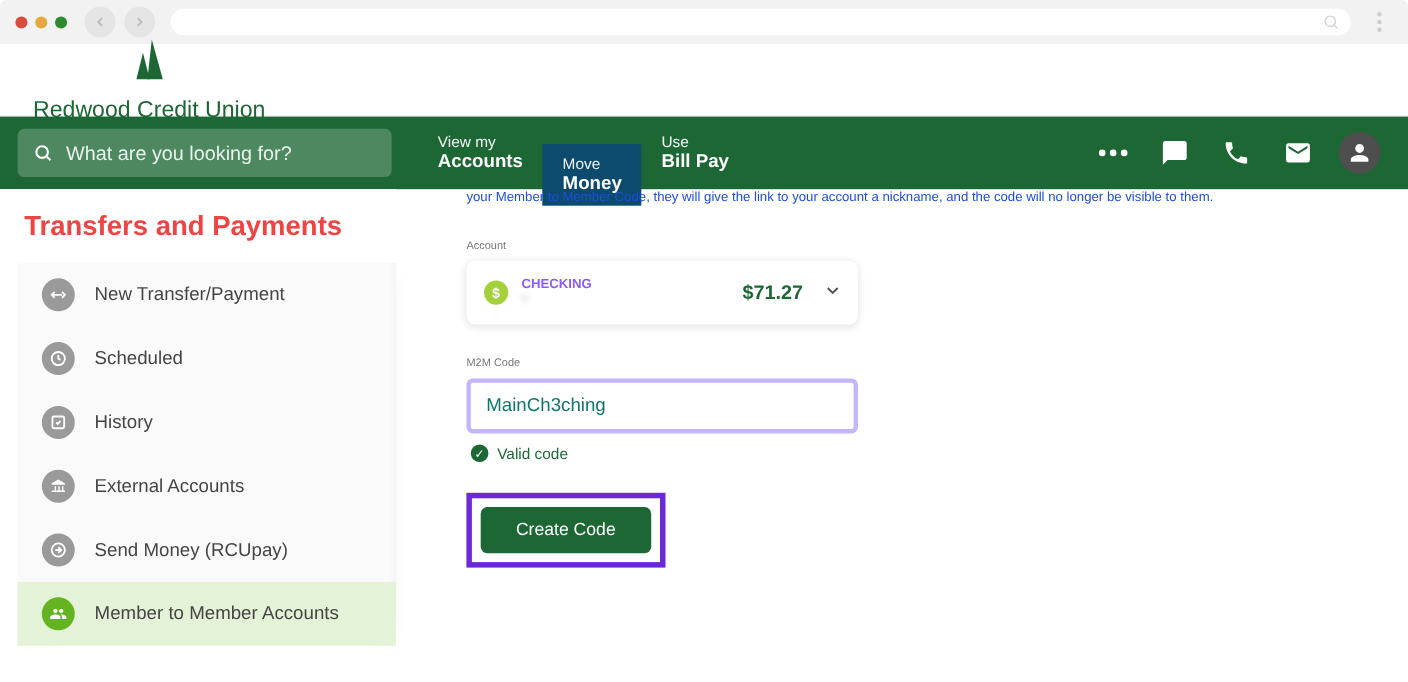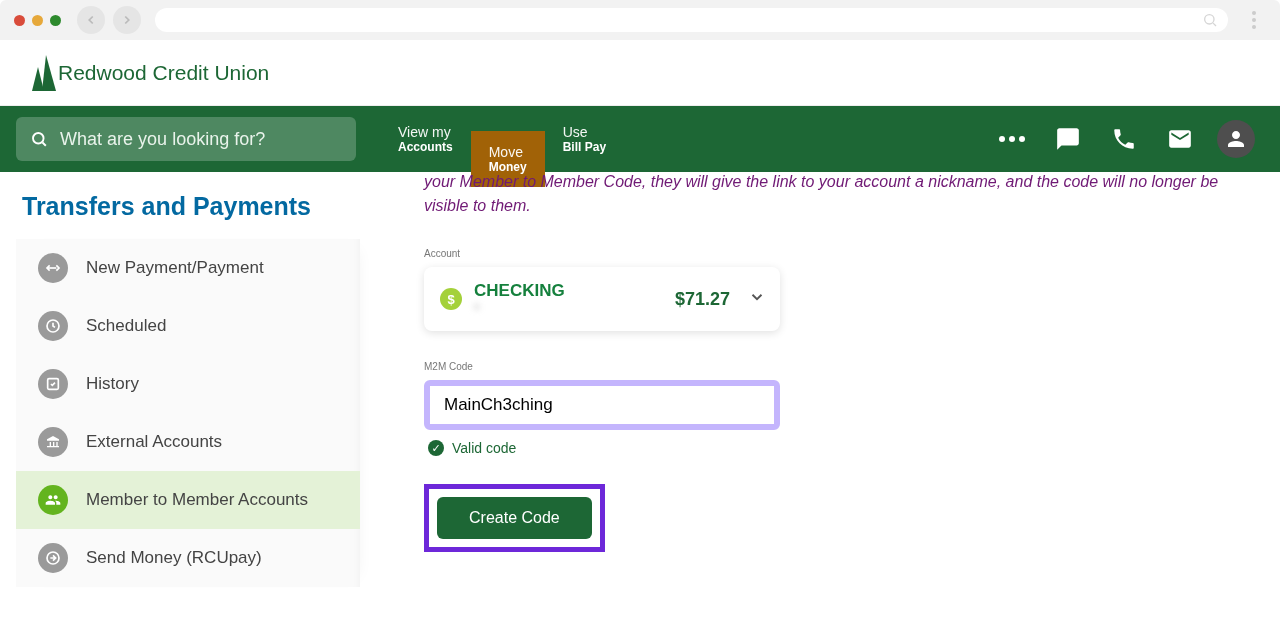--- a/index.html
+++ b/index.html
@@ -13,63 +13,63 @@
   .dot-yellow { background: #e6a83a; }
   .dot-green { background: #2d8a2d; }
   .nav-arrow { width: 28px; height: 28px; border-radius: 50%; background: #e5e5e5; color: #bbb; display:flex; align-items:center; justify-content:center; font-size: 16px; }
   .url-bar { flex: 1; background: #fff; height: 24px; border-radius: 12px; margin-left: 6px; display:flex;align-items:center;justify-content:flex-end;padding:0 10px;}
   .url-bar svg { opacity:.35 }
   .kebab { width:24px; display:flex;flex-direction:column;gap:3px;align-items:center;margin-left:6px;}
   .kebab span{width:4px;height:4px;border-radius:50%;background:#ccc;}
 
   
   .brand { height: 66px; display: flex; align-items: center; padding: 0 30px; border-bottom: 1px solid #eee; }
-  .brand-logo { display: flex; align-items: center; gap: 0; }
+  .brand-logo { display: flex; align-items: center; gap: 14px; flex-direction: column; }
   .logo-mark { width: 28px; height: 40px; position: relative; }
   .brand-text { color: #1d6735; font-size: 21px; font-weight: 500; }
 
   
   .green-nav { height: 66px; background: #1d6735; display:flex; align-items:center; color:#fff; padding: 0 16px; }
   .search-wrap { width: 340px; height: 44px; background: rgba(255,255,255,.22); border-radius: 6px; display:flex; align-items:center; padding:0 14px; gap:12px; margin-right: 24px; }
   .search-wrap input { background: none; border:none; outline:none; color:#fff; font-size: 18px; width:100%;}
   .search-wrap input::placeholder{color:#e9f3eb;}
   .nav-item { padding: 0 18px; height:56px; display:flex; flex-direction:column; justify-content:center; text-align:left; cursor:pointer;}
-  .nav-item.active { background: #a16207; margin-top: 39px; }
+  .nav-item.active { background: #0c4a6e; margin-top: 39px; }
   .nav-item .top { font-size: 14px; opacity:.95; }
-  .nav-item .bottom { font-size: 12px; font-weight: 700; }
+  .nav-item .bottom { font-size: 17px; font-weight: 700; }
   .nav-gap { flex:1; }
   .icon-btn { width: 56px; display:flex; align-items:center; justify-content:center; height:66px; cursor:pointer;}
   .more-dots{display:flex;gap:4px;}
   .more-dots span{width:6px;height:6px;border-radius:50%;background:#fff;}
   .avatar{width:38px;height:38px;border-radius:50%;background:#4e4e4e;display:flex;align-items:center;justify-content:center;}
 
   
   .content { display:flex; height: calc(620px - 40px - 66px - 66px); }
   .sidebar { width: 360px; background: #fff; padding: 14px 0 0 0; position:relative;}
   .sidebar-inner{background:#fafafa;margin:0 0 0 16px;box-shadow: -8px 0 12px -12px rgba(0,0,0,.1) inset, 8px 0 16px -12px rgba(0,0,0,.07);}
-  .sidebar h2 { font-size: 25px; font-weight: 700; color: #0369a1; padding: 6px 22px 18px; background:#fff; }
+  .sidebar h2 { font-size: 25px; font-weight: 700; color: #ef4444; padding: 6px 22px 18px; background:#fff; }
   .sb-item { display:flex; align-items:center; gap: 18px; padding: 14px 22px; font-size: 17px; color:#444; cursor:pointer; }
   .sb-item.active { background: #e4f2d7; }
   .sb-icon { width: 30px; height: 30px; border-radius:50%; background:#9a9a9a; color:#fff; display:flex;align-items:center;justify-content:center; flex-shrink:0;}
   .sb-item.active .sb-icon { background:#63b41e; }
 
   
   .main { flex:1; padding: 0 24px 0 64px; overflow:hidden;}
-  .intro-text { color:#701a75; font-size:16px; line-height:1.5; margin-top:-2px;font-style:italic; }
+  .intro-text { color:#1d4ed8; font-size:12px; line-height:1.5; margin-top:-2px; }
   .field-label { color:#777; font-size:10px; margin-top:30px; margin-bottom:8px; }
 
   .account-card { width: 356px; background:#fff; border-radius:8px; box-shadow: 0 2px 8px rgba(0,0,0,.12); padding: 14px 14px 14px 16px; display:flex; align-items:center; gap:12px; cursor:pointer;}
   .acct-icon{width:22px;height:22px;border-radius:50%;background:#a4d13a;color:#fff;display:flex;align-items:center;justify-content:center;font-size:13px;font-weight:700;}
   .acct-info{flex:1;}
-  .acct-name{font-size:17px;font-weight:600;color:#15803d;}
+  .acct-name{font-size:12px;font-weight:600;color:#8b5cf6;}
   .acct-num{color:#9e9e9e;font-size:14px;filter:blur(3px);}
   .acct-bal{color:#1d6735;font-size:18px;font-weight:600;}
   .chev-down{margin-left:6px;color:#555;}
 
-  .code-input { width: 356px; height: 50px; border: 6px solid #c4b5fd; border-radius: 6px; padding: 0 14px; font-size: 17px; outline:none; color:#000000;}
+  .code-input { width: 356px; height: 50px; border: 4px solid #c4b5fd; border-radius: 6px; padding: 0 14px; font-size: 17px; outline:none; color:#0f766e;}
   .valid { display:flex; align-items:center; gap:8px; color:#1d6735; font-size:14px; margin-top:10px; margin-left:4px;}
   .valid-circle{width:16px;height:16px;border-radius:50%;background:#1d6735;color:#fff;display:flex;align-items:center;justify-content:center;font-size:11px;}
 
   .create-wrap{margin-top:28px;display:inline-block;border:5px solid #6d28d9;padding:8px;}
   .create-btn{background:#1d6735;color:#fff;border:none;border-radius:6px;padding:12px 32px;font-size:16px;cursor:pointer;}
 </style>
 </head>
 <body>
 
 <div class="browser-bar">
@@ -168,21 +168,21 @@
     <h2>Transfers and Payments</h2>
     <div class="sidebar-inner">
       <div class="sb-item">
         <div class="sb-icon">
           <svg width="16" height="16" viewBox="0 0 24 24" fill="none" stroke="#fff" stroke-width="2.5">
               <path d="M7 16l-4-4 4-4"></path>
               <path d="M3 12h14"></path>
               <path d="M17 8l4 4-4 4"></path>
             </svg>
         </div>
-        <span>New Payment/Payment</span>
+        <span>New Transfer/Payment</span>
       </div>
       <div class="sb-item">
         <div class="sb-icon">
           <svg width="16" height="16" viewBox="0 0 24 24" fill="none" stroke="#fff" stroke-width="2.5">
               <circle cx="12" cy="12" r="9"></circle>
               <polyline points="12 7 12 12 15 14"></polyline>
             </svg>
         </div>
         <span>Scheduled</span>
       </div>
@@ -196,36 +196,36 @@
         <span>History</span>
       </div>
       <div class="sb-item">
         <div class="sb-icon">
           <svg width="16" height="16" viewBox="0 0 24 24" fill="#fff">
               <path d="M12 3L3 8v2h18V8L12 3zM5 12v6H3v2h18v-2h-2v-6h-2v6h-3v-6h-2v6H9v-6H7v6H5v-6z"></path>
             </svg>
         </div>
         <span>External Accounts</span>
       </div>
+      <div class="sb-item">
+        <div class="sb-icon">
+          <svg width="16" height="16" viewBox="0 0 24 24" fill="none" stroke="#fff" stroke-width="2.5">
+              <circle cx="12" cy="12" r="9"></circle>
+              <path d="M12 8l4 4-4 4M8 12h8"></path>
+            </svg>
+        </div>
+        <span>Send Money (RCUpay)</span>
+      </div>
       <div class="sb-item active">
         <div class="sb-icon">
           <svg width="16" height="16" viewBox="0 0 24 24" fill="#fff">
               <path d="M16 11c1.66 0 3-1.34 3-3s-1.34-3-3-3-3 1.34-3 3 1.34 3 3 3zm-8 0c1.66 0 3-1.34 3-3S9.66 5 8 5 5 6.34 5 8s1.34 3 3 3zm0 2c-2.33 0-7 1.17-7 3.5V19h14v-2.5c0-2.33-4.67-3.5-7-3.5zm8 0c-.29 0-.62.02-.97.05 1.16.84 1.97 1.97 1.97 3.45V19h6v-2.5c0-2.33-4.67-3.5-7-3.5z"></path>
             </svg>
         </div>
         <span>Member to Member Accounts</span>
-      </div>
-      <div class="sb-item">
-        <div class="sb-icon">
-          <svg width="16" height="16" viewBox="0 0 24 24" fill="none" stroke="#fff" stroke-width="2.5">
-              <circle cx="12" cy="12" r="9"></circle>
-              <path d="M12 8l4 4-4 4M8 12h8"></path>
-            </svg>
-        </div>
-        <span>Send Money (RCUpay)</span>
       </div>
     </div>
   </aside>
 
   <main class="main">
     <p class="intro-text">your Member to Member Code, they will give the link to your account a nickname, and the code will no longer be visible to them.</p>
 
     <div class="field-label">Account</div>
     <div class="account-card">
       <div class="acct-icon">$</div>

